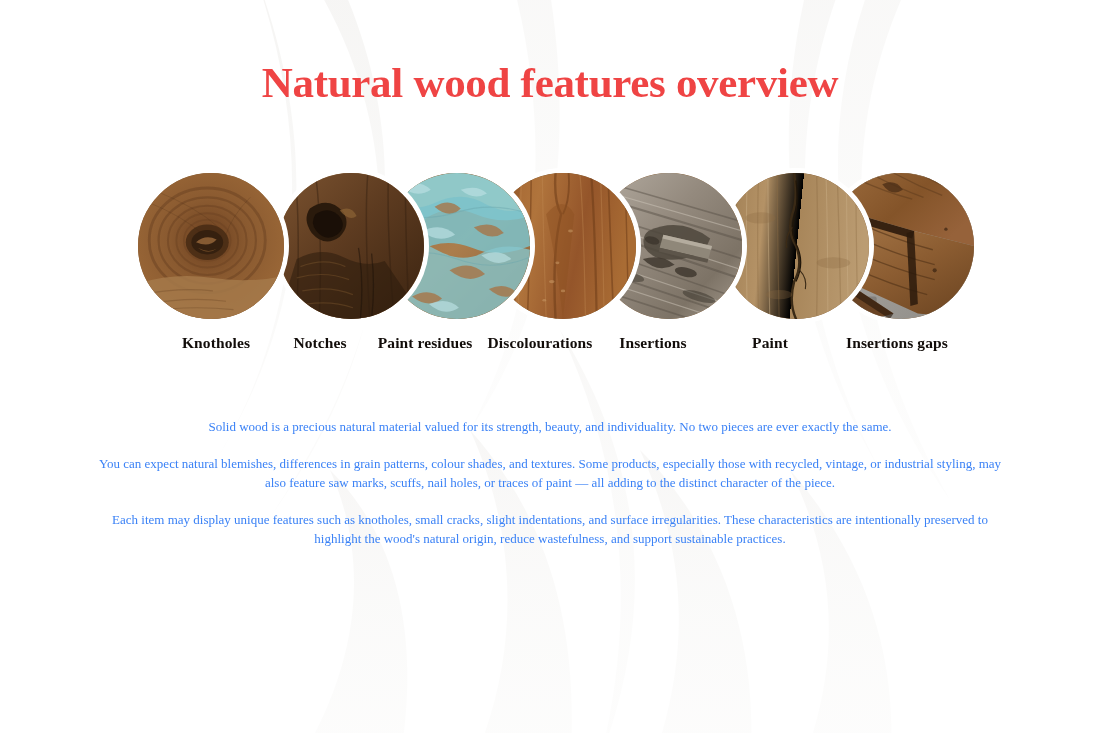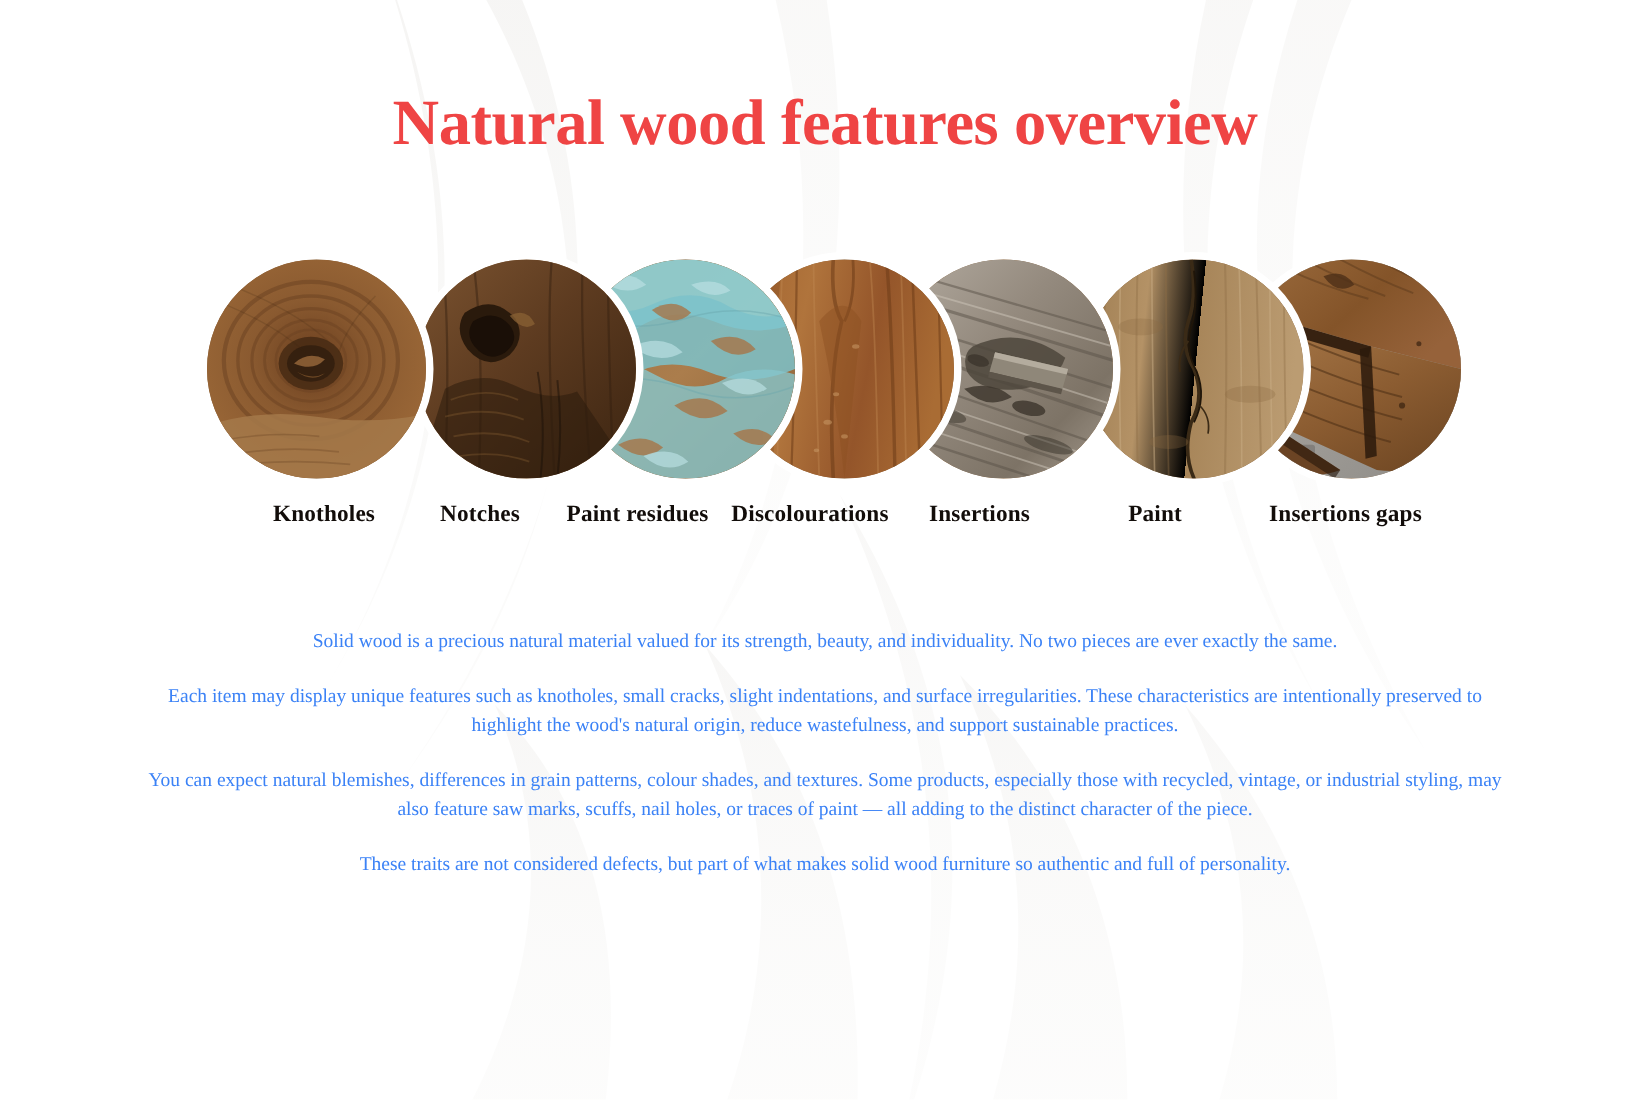--- a/index.html
+++ b/index.html
@@ -442,18 +442,17 @@
     <span class="feature-label fl-1">Notches</span>
     <span class="feature-label fl-2">Paint residues</span>
     <span class="feature-label fl-3">Discolourations</span>
     <span class="feature-label fl-4">Insertions</span>
     <span class="feature-label fl-5">Paint</span>
     <span class="feature-label fl-6">Insertions gaps</span>
   </div>
 
   <div id="body-copy">
     <p class="body-paragraph p-0">Solid wood is a precious natural material valued for its strength, beauty, and individuality. No two pieces are ever exactly the same.</p>
+    <p class="body-paragraph p-2">You can expect natural blemishes, differences in grain patterns, colour shades, and textures. Some products, especially those with recycled, vintage, or industrial styling, may also feature saw marks, scuffs, nail holes, or traces of paint — all adding to the distinct character of the piece.</p>
     <p class="body-paragraph p-1">Each item may display unique features such as knotholes, small cracks, slight indentations, and surface irregularities. These characteristics are intentionally preserved to highlight the wood's natural origin, reduce wastefulness, and support sustainable practices.</p>
-    <p class="body-paragraph p-2">You can expect natural blemishes, differences in grain patterns, colour shades, and textures. Some products, especially those with recycled, vintage, or industrial styling, may also feature saw marks, scuffs, nail holes, or traces of paint — all adding to the distinct character of the piece.</p>
-    <p class="body-paragraph p-3">These traits are not considered defects, but part of what makes solid wood furniture so authentic and full of personality.</p>
   </div>
 
 </div>
 
 </body></html>

